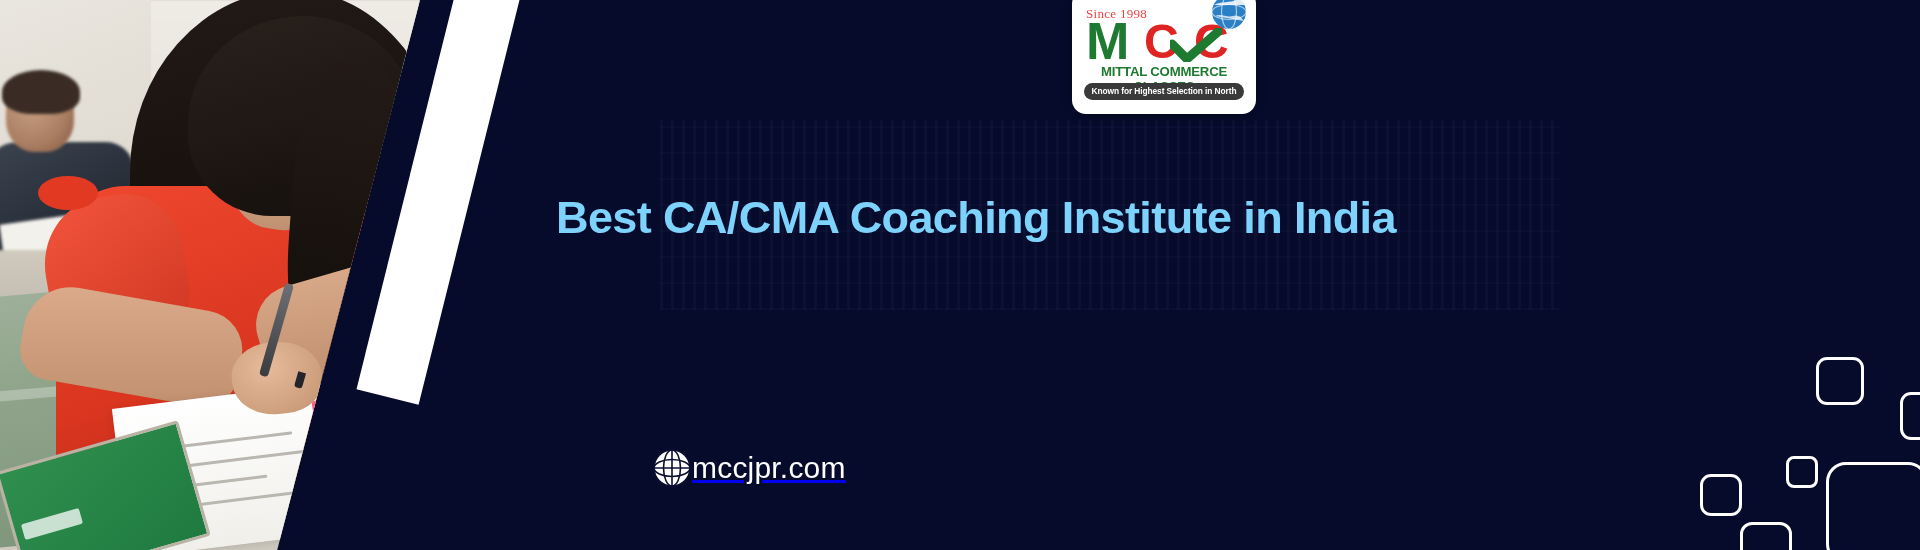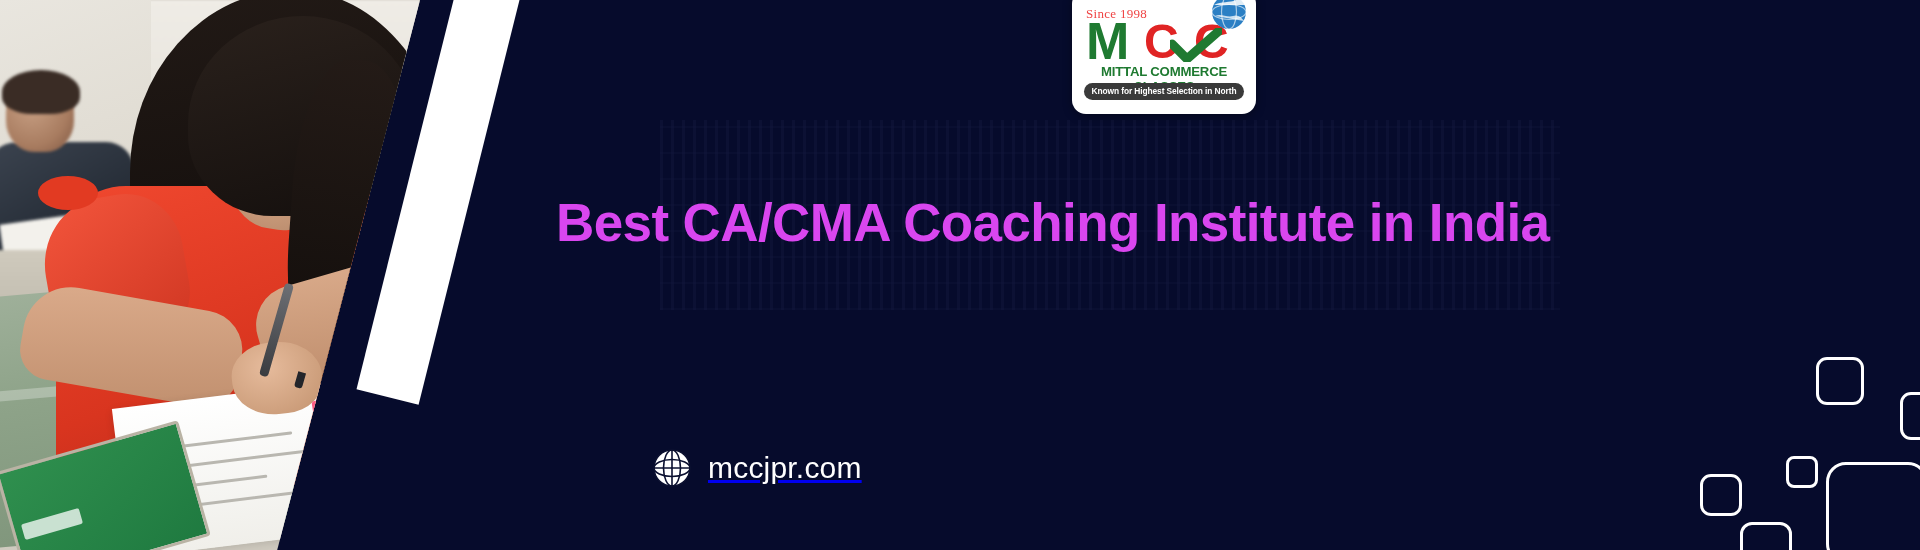--- a/index.html
+++ b/index.html
@@ -289,38 +289,37 @@
     font-weight:700; font-size:8.4px; letter-spacing:-.1px;
   }
 
   
   .headline {
     position:absolute;
     left:556px; top:193px;
     width:1300px;
     font-family:"Liberation Sans", sans-serif;
     font-weight:700;
-    font-size:53px;
+    font-size:45px;
     line-height:1.12;
     letter-spacing:-.6px;
-    color:#d946ef;
+    color:#7dd3fc;
     white-space:nowrap;
   }
 
   
   .contacts {
     position:absolute;
     left:652px; top:448px;
     display:flex;
     align-items:center;
   }
   .contact {
     display:flex;
     align-items:center;
-    gap:16px;
   }
   .contact.phone { margin-left:278px; }
   .contact-text {
     font-family:"Liberation Sans", sans-serif;
     font-weight:400;
     font-size:30px;
     color:#ffffff;
     letter-spacing:.2px;
     white-space:nowrap;
   }

